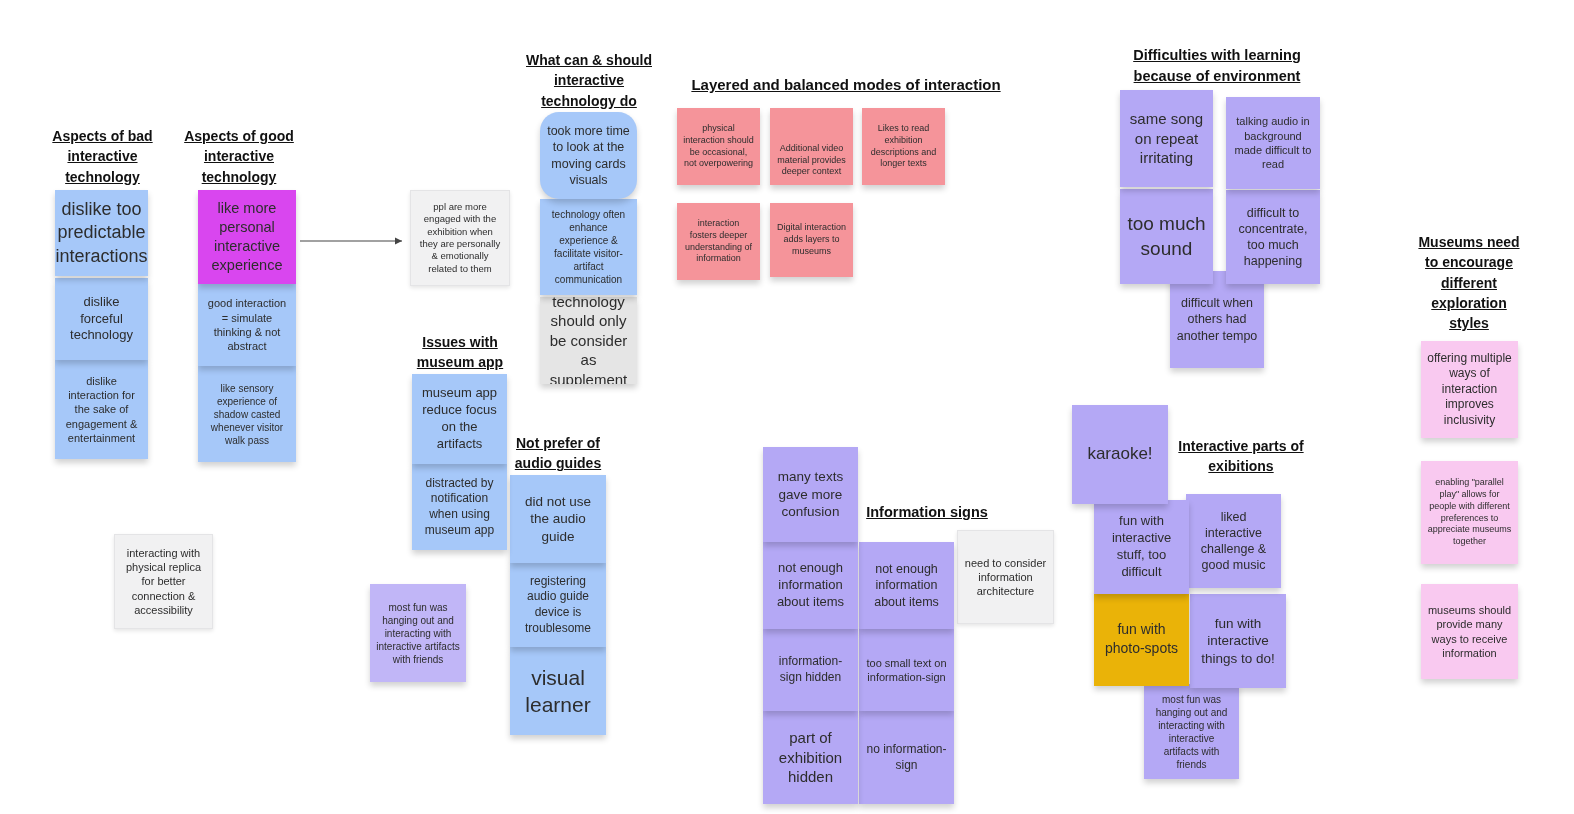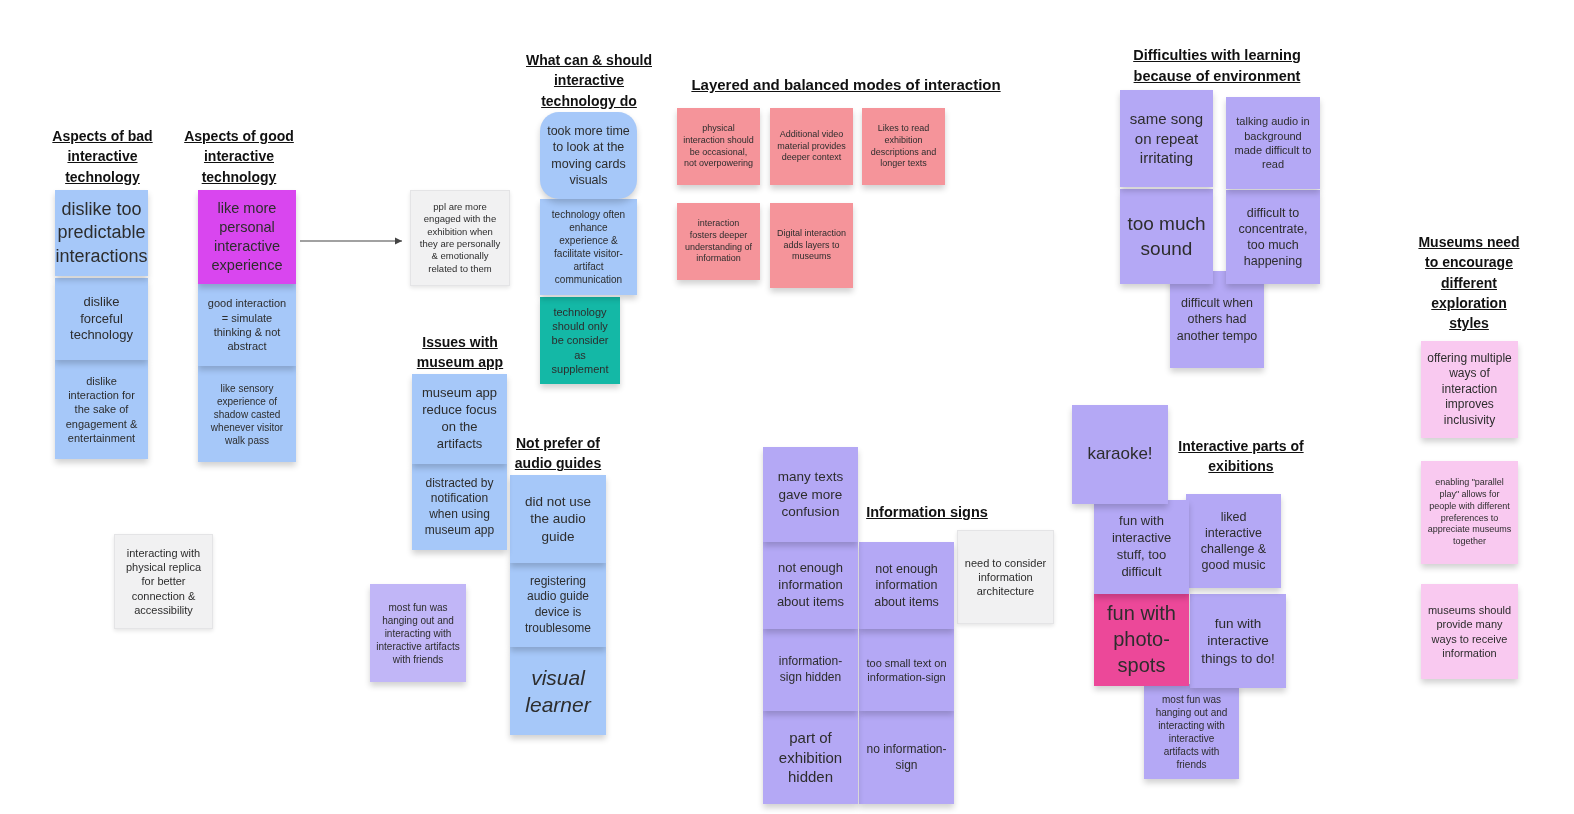--- a/index.html
+++ b/index.html
@@ -90,54 +90,54 @@
     </div>
     <div class="note gray" style="left: 114px; top: 534px; width: 99px; height: 95px; font-size: 11px; background: rgb(241, 241, 242); color: rgb(45, 45, 45); z-index: 493;">
       <span>interacting with physical replica for better connection &amp; accessibility</span>
     </div>
     <div class="note" style="left: 540px; top: 112px; width: 97px; height: 87px; font-size: 12.5px; background: rgb(166, 200, 249); color: rgb(45, 45, 45); z-index: 492; border-radius: 19px;">
       <span>took more time to look at the moving cards visuals</span>
     </div>
     <div class="note" style="left: 540px; top: 199px; width: 97px; height: 96px; font-size: 10px; background: rgb(166, 200, 249); color: rgb(45, 45, 45); z-index: 491;">
       <span>technology often enhance experience &amp; facilitate visitor-artifact communication</span>
     </div>
-    <div class="note" style="left: 540px; top: 297px; width: 80px; height: 87px; font-size: 11px; background: #14b8a6; color: rgb(45, 45, 45); z-index: 490;">
+    <div class="note" style="left: 540px; top: 297px; width: 97px; height: 87px; font-size: 15px; background: #e5e5e5; color: rgb(45, 45, 45); z-index: 490;">
       <span>technology should only be consider as supplement</span>
     </div>
     <div class="note" style="left: 412px; top: 374px; width: 95px; height: 90px; font-size: 13px; background: rgb(166, 200, 249); color: rgb(45, 45, 45); z-index: 489;">
       <span>museum app reduce focus on the artifacts</span>
     </div>
     <div class="note" style="left: 412px; top: 464px; width: 95px; height: 86px; font-size: 12px; background: rgb(166, 200, 249); color: rgb(45, 45, 45); z-index: 488;">
       <span>distracted by notification when using museum app</span>
     </div>
     <div class="note" style="left: 370px; top: 584px; width: 96px; height: 98px; font-size: 10px; background: rgb(193, 182, 247); color: rgb(45, 45, 45); z-index: 487;">
       <span>most fun was hanging out and interacting with interactive artifacts with friends</span>
     </div>
     <div class="note" style="left: 510px; top: 475px; width: 96px; height: 88px; font-size: 13.5px; background: rgb(166, 200, 249); color: rgb(45, 45, 45); z-index: 486;">
       <span>did not use the audio guide</span>
     </div>
     <div class="note" style="left: 510px; top: 563px; width: 96px; height: 84px; font-size: 12px; background: rgb(166, 200, 249); color: rgb(45, 45, 45); z-index: 485;">
       <span>registering audio guide device is troublesome</span>
     </div>
-    <div class="note" style="left: 510px; top: 647px; width: 96px; height: 88px; font-size: 21px; background: rgb(166, 200, 249); color: rgb(45, 45, 45); z-index: 484; font-style: italic;">
+    <div class="note" style="left: 510px; top: 647px; width: 96px; height: 88px; font-size: 21px; background: rgb(166, 200, 249); color: rgb(45, 45, 45); z-index: 484;">
       <span>visual learner</span>
     </div>
     <div class="note" style="left: 677px; top: 108px; width: 83px; height: 77px; font-size: 9px; background: rgb(245, 148, 154); color: rgb(45, 45, 45); z-index: 483;">
       <span>physical interaction should be occasional, not overpowering</span>
     </div>
-    <div class="note" style="left: 770px; top: 108px; width: 83px; height: 77px; font-size: 9px; background: rgb(245, 148, 154); color: rgb(45, 45, 45); z-index: 482;">
+    <div class="note" style="left: 770px; top: 108px; width: 83px; height: 77px; font-size: 9px; background: rgb(245, 148, 154); color: rgb(45, 45, 45); z-index: 482; align-items: flex-end;">
       <span>Additional video material provides deeper context</span>
     </div>
     <div class="note" style="left: 862px; top: 108px; width: 83px; height: 77px; font-size: 9px; background: rgb(245, 148, 154); color: rgb(45, 45, 45); z-index: 481;">
       <span>Likes to read exhibition descriptions and longer texts</span>
     </div>
     <div class="note" style="left: 677px; top: 203px; width: 83px; height: 77px; font-size: 9px; background: rgb(245, 148, 154); color: rgb(45, 45, 45); z-index: 480;">
       <span>interaction fosters deeper understanding of information</span>
     </div>
-    <div class="note" style="left: 770px; top: 203px; width: 83px; height: 85px; font-size: 9px; background: rgb(245, 148, 154); color: rgb(45, 45, 45); z-index: 479;">
+    <div class="note" style="left: 770px; top: 203px; width: 83px; height: 74px; font-size: 9px; background: rgb(245, 148, 154); color: rgb(45, 45, 45); z-index: 479;">
       <span>Digital interaction adds layers to museums</span>
     </div>
     <div class="note" style="left: 763px; top: 447px; width: 95px; height: 95px; font-size: 13.5px; background: rgb(180, 168, 245); color: rgb(45, 45, 45); z-index: 478;">
       <span>many texts gave more confusion</span>
     </div>
     <div class="note" style="left: 763px; top: 542px; width: 95px; height: 87px; font-size: 13px; background: rgb(180, 168, 245); color: rgb(45, 45, 45); z-index: 477;">
       <span>not enough information about items</span>
     </div>
     <div class="note" style="left: 763px; top: 629px; width: 95px; height: 82px; font-size: 12px; background: rgb(180, 168, 245); color: rgb(45, 45, 45); z-index: 476;">
       <span>information-sign hidden</span>
@@ -174,21 +174,21 @@
     </div>
     <div class="note" style="left: 1072px; top: 405px; width: 96px; height: 99px; font-size: 17px; background: rgb(180, 168, 245); color: rgb(45, 45, 45); z-index: 465;">
       <span>karaoke!</span>
     </div>
     <div class="note" style="left: 1094px; top: 500px; width: 95px; height: 94px; font-size: 13px; background: rgb(180, 168, 245); color: rgb(45, 45, 45); z-index: 464;">
       <span>fun with interactive stuff, too difficult</span>
     </div>
     <div class="note" style="left: 1186px; top: 494px; width: 95px; height: 94px; font-size: 12.5px; background: rgb(180, 168, 245); color: rgb(45, 45, 45); z-index: 463;">
       <span>liked interactive challenge &amp; good music</span>
     </div>
-    <div class="note" style="left: 1094px; top: 591px; width: 95px; height: 95px; font-size: 20px; background: #ec4899; color: rgb(45, 45, 45); z-index: 462;">
+    <div class="note" style="left: 1094px; top: 591px; width: 95px; height: 95px; font-size: 14px; background: #eab308; color: rgb(45, 45, 45); z-index: 462;">
       <span>fun with photo-spots</span>
     </div>
     <div class="note" style="left: 1190px; top: 594px; width: 96px; height: 94px; font-size: 13.5px; background: rgb(180, 168, 245); color: rgb(45, 45, 45); z-index: 461;">
       <span>fun with interactive things to do!</span>
     </div>
     <div class="note" style="left: 1144px; top: 684px; width: 95px; height: 95px; font-size: 10px; background: rgb(180, 168, 245); color: rgb(45, 45, 45); z-index: 460;">
       <span>most fun was hanging out and interacting with interactive artifacts with friends</span>
     </div>
     <div class="note" style="left: 1421px; top: 341px; width: 97px; height: 97px; font-size: 12px; background: rgb(249, 201, 240); color: rgb(45, 45, 45); z-index: 459;">
       <span>offering multiple ways of interaction improves inclusivity</span>

